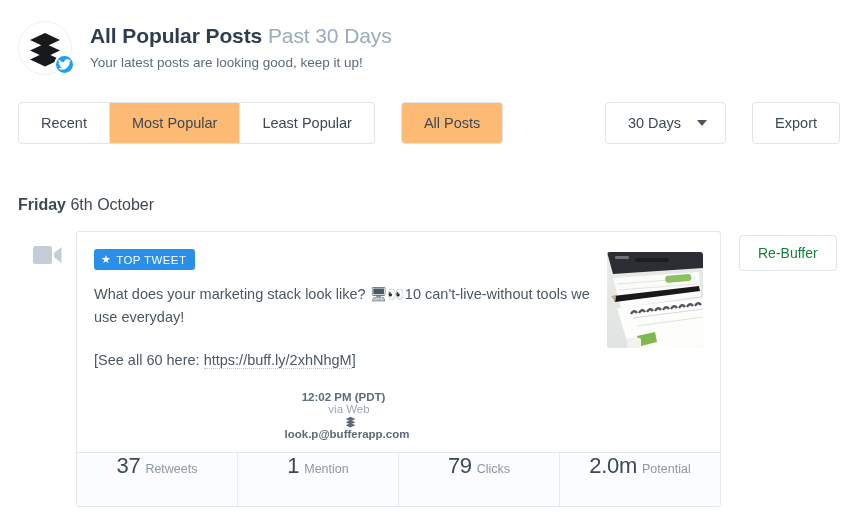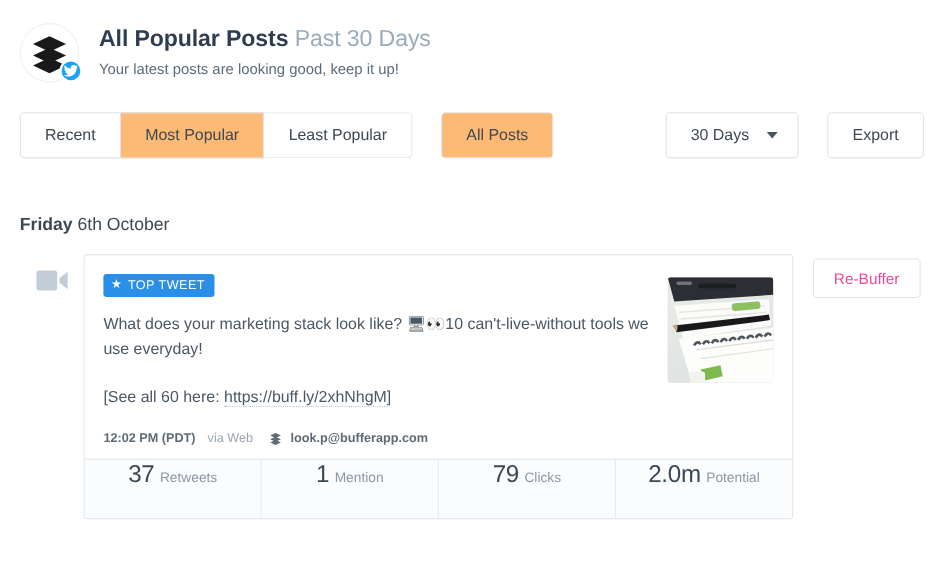--- a/index.html
+++ b/index.html
@@ -187,20 +187,21 @@
     border-bottom: 1px dotted #a9c9e5;
     cursor: pointer;
   }
 
   .meta-line {
     display: flex;
     align-items: center;
     margin-top: 20px;
     font-size: 11.5px;
     white-space: nowrap;
+    flex-direction: column;
   }
   .meta-time { font-weight: 700; color: #5e6b76; }
   .meta-via { color: #9aa7b2; margin-left: 11px; }
   .meta-buffer-icon { margin-left: 14px; display: flex; align-items: center; }
   .meta-account { font-weight: 700; color: #5e6b76; margin-left: 7px; }
 
   .card-thumb-col {
     width: 96px;
     flex: 0 0 96px;
     padding-top: 3px;
@@ -246,21 +247,21 @@
     flex: 0 0 auto;
     padding-left: 18px;
     padding-top: 4px;
   }
   .rebuffer-btn {
     height: 36px;
     padding: 8px 18px;
     background: #ffffff;
     border: 1px solid #dfe5ea;
     border-radius: 4px;
-    color: #ec4899;
+    color: #15803d;
     font-size: 14px;
     font-family: "Liberation Sans", sans-serif;
     display: flex;
     align-items: center;
     justify-content: center;
     cursor: pointer;
     white-space: nowrap;
   }
 </style>
 </head>

